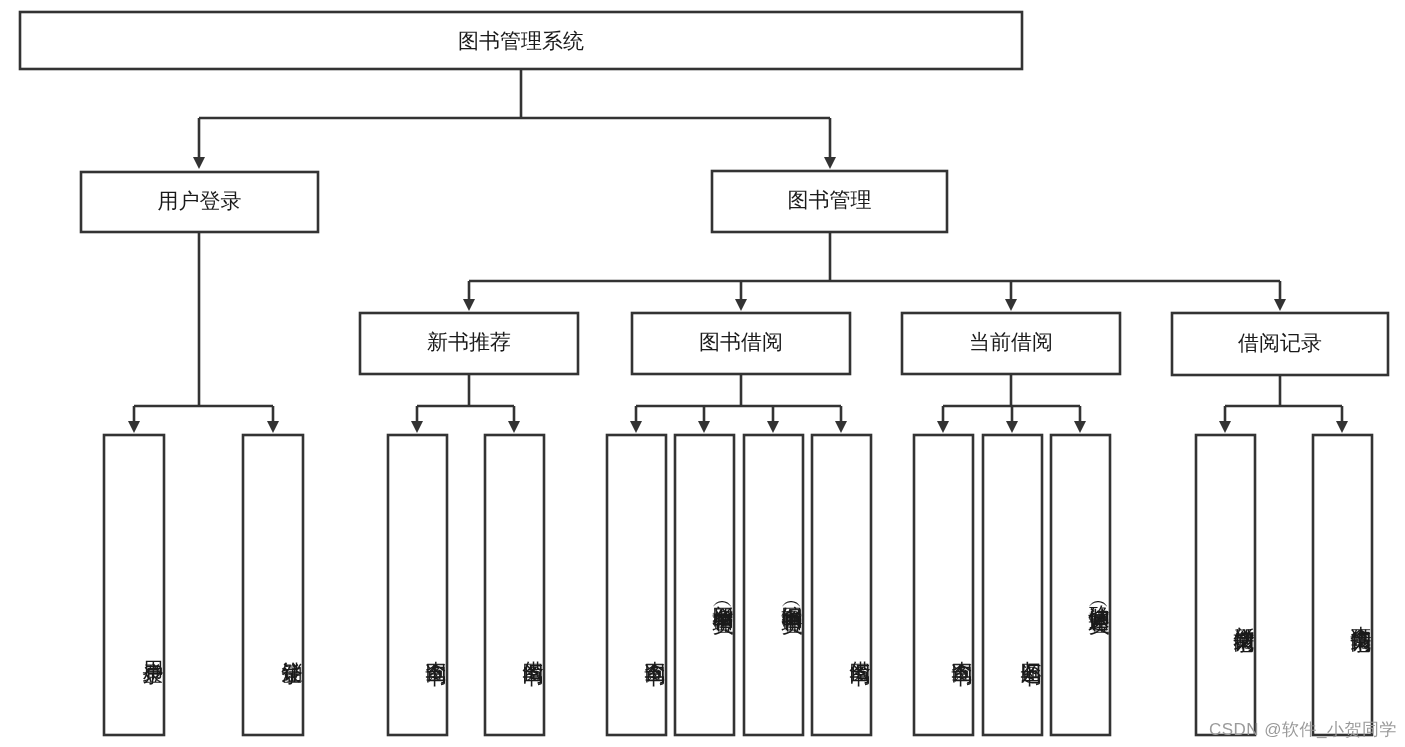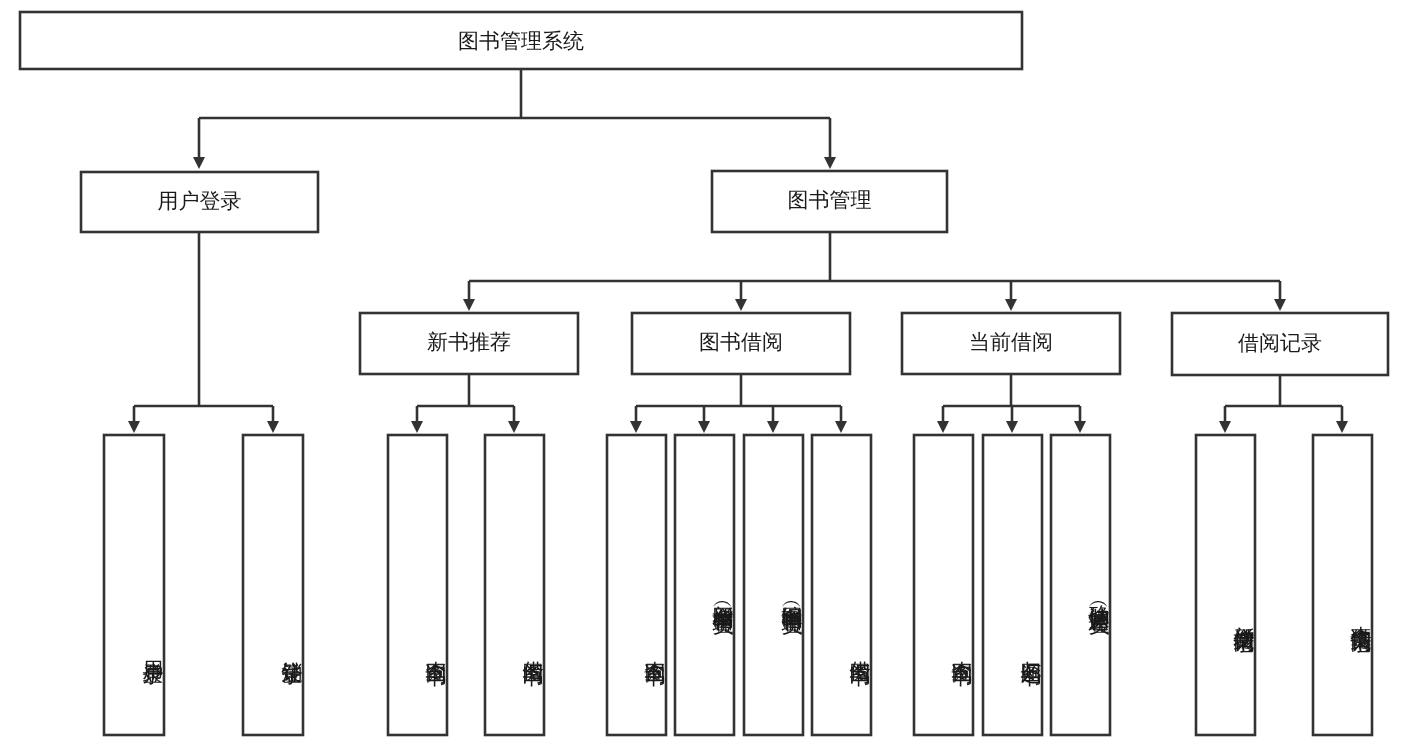--- a/index.html
+++ b/index.html
@@ -198,14 +198,15 @@
   <div class="leaf-label" style="left:744px;  top:435px;  width:59px; height:300px; padding-top:10px;">编辑图书（管理员）</div>
   <div class="leaf-label" style="left:812px;  top:435px;  width:59px; height:300px; padding-top:62px;">借阅图书</div>
 
   <div class="leaf-label" style="left:914px;  top:435px;  width:59px; height:300px; padding-top:62px;">查询图书</div>
   <div class="leaf-label" style="left:983px;  top:435px;  width:59px; height:300px; padding-top:62px;">归还图书</div>
   <div class="leaf-label" style="left:1051px; top:435px;  width:59px; height:300px; padding-top:10px;">确认归还（管理员）</div>
 
   <div class="leaf-label" style="left:1196px; top:435px;  width:59px; height:300px; padding-top:28px;">新增借阅记录</div>
   <div class="leaf-label" style="left:1313px; top:435px;  width:59px; height:300px; padding-top:28px;">查询借阅记录</div>
 
+  <div class="watermark">CSDN @软件_小贺同学</div>
 
 </div>
 
 </body></html>

